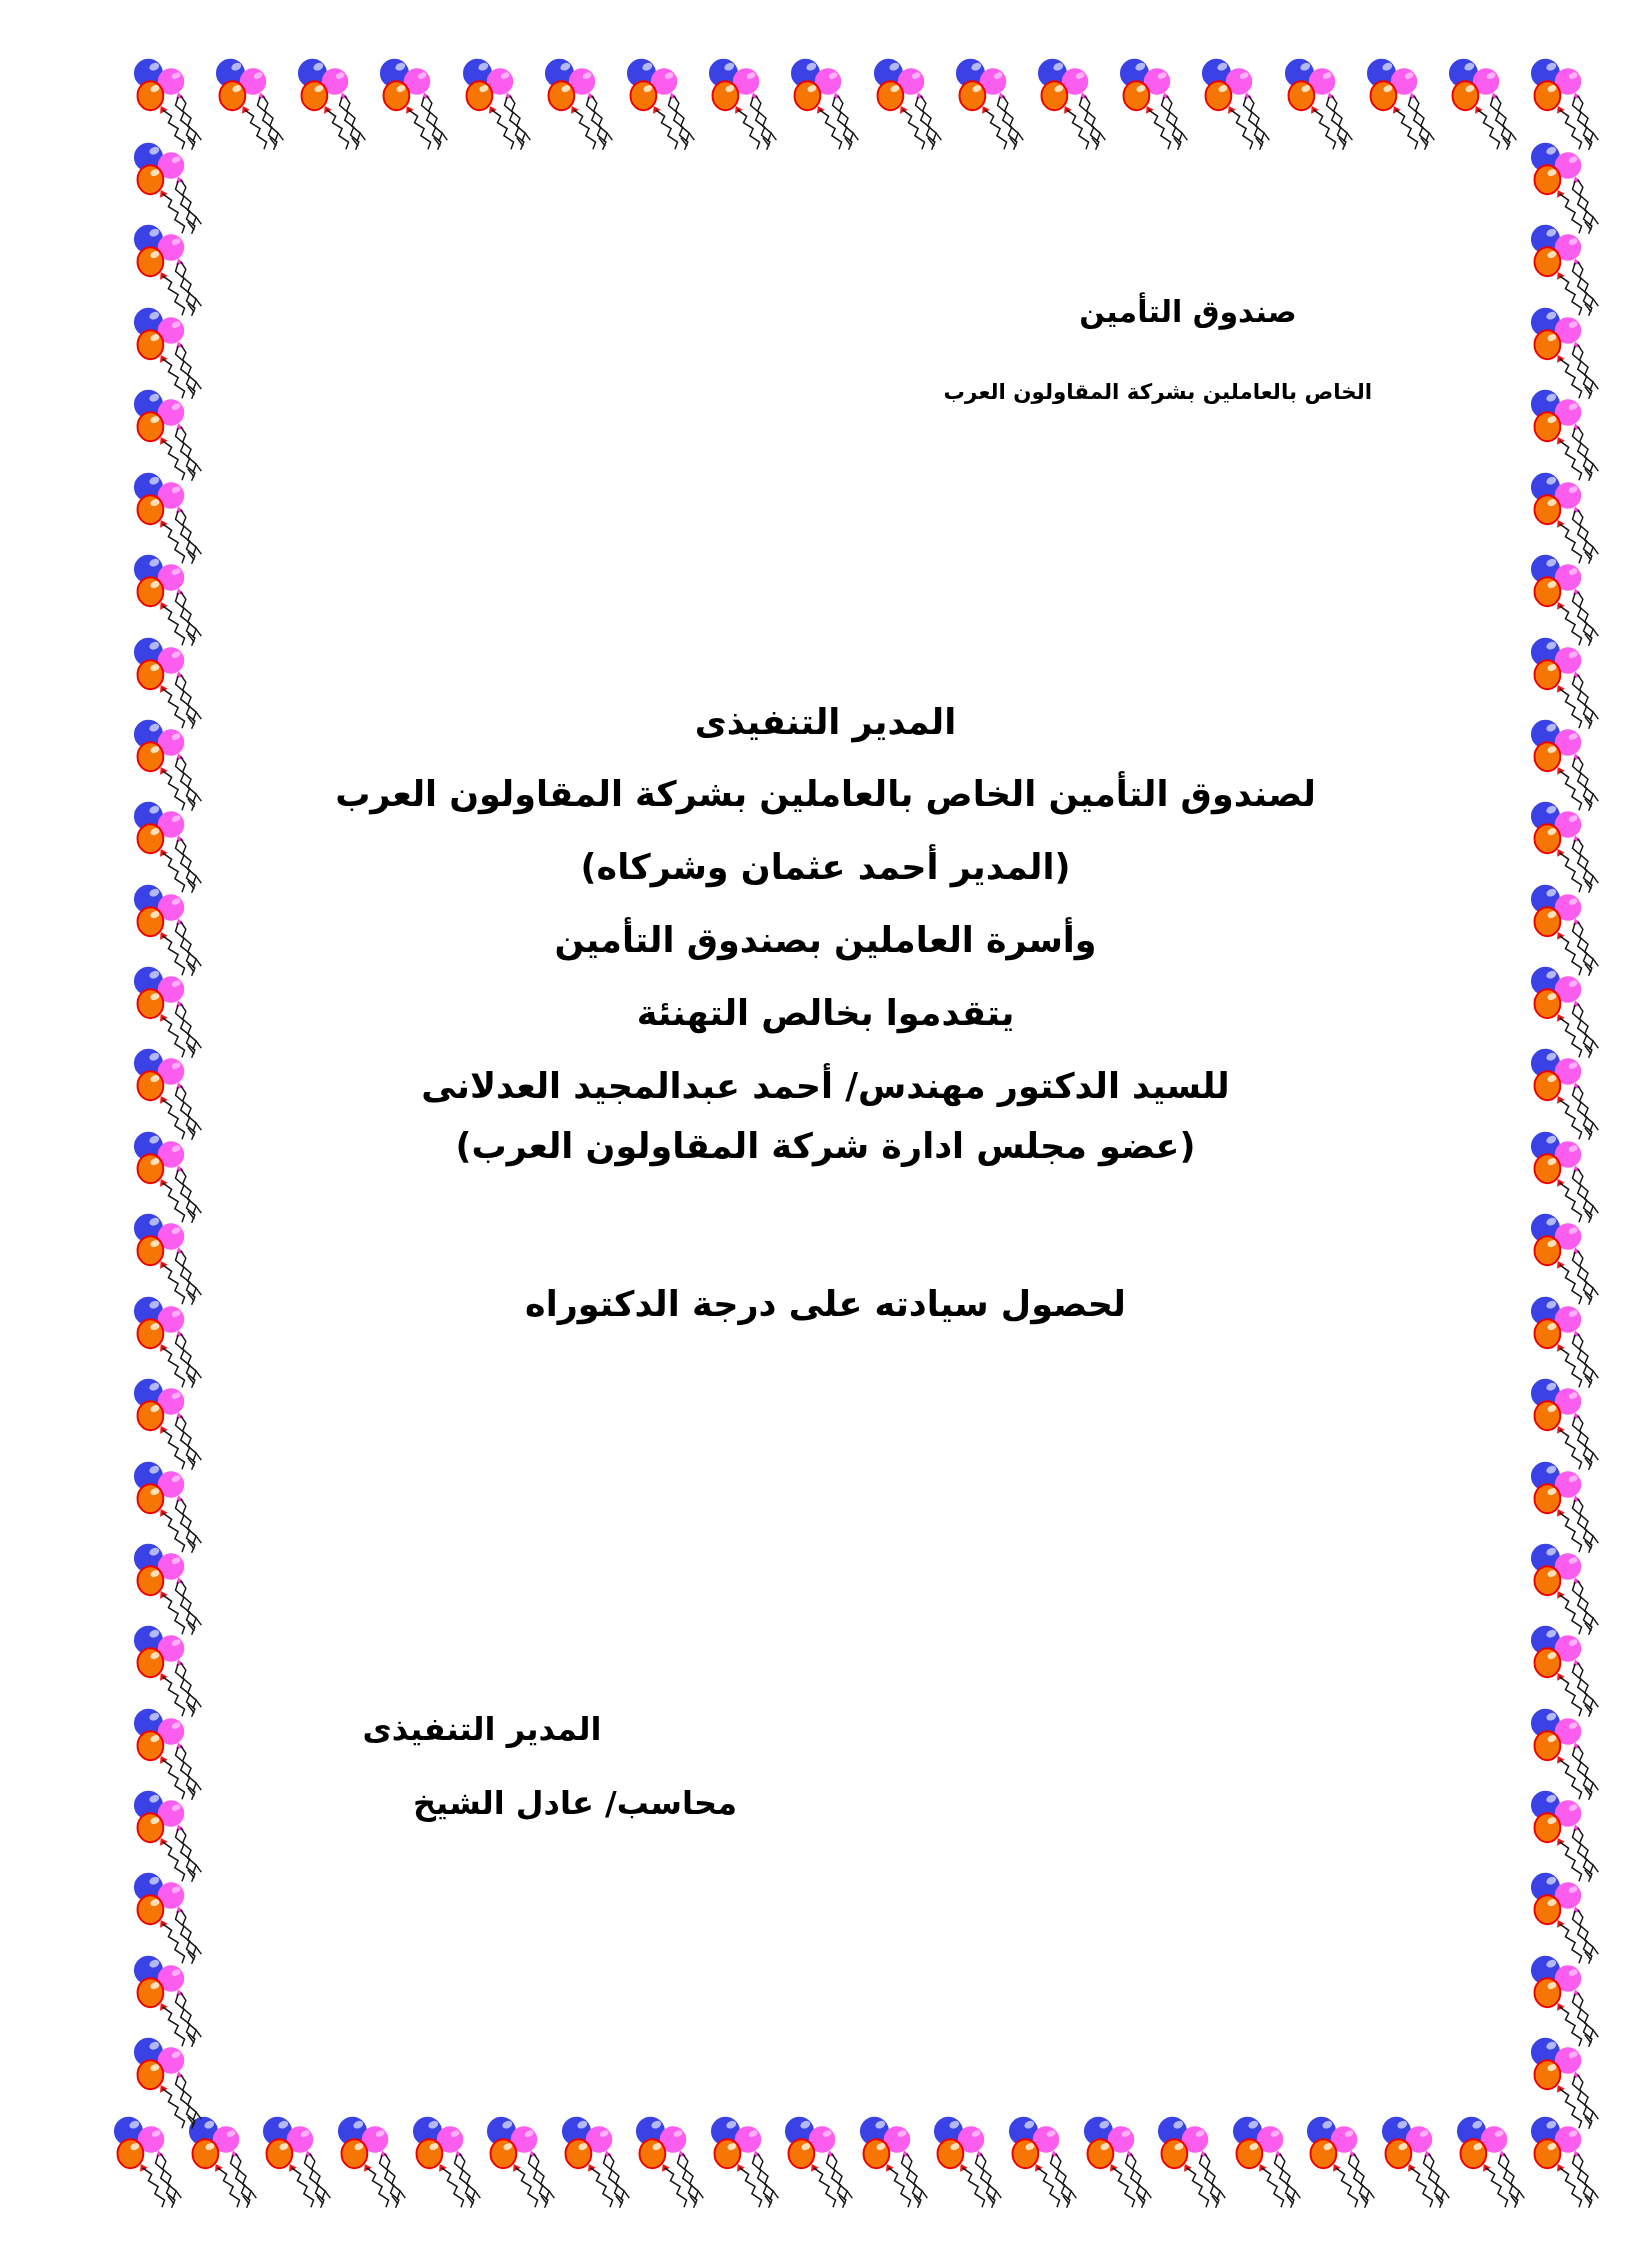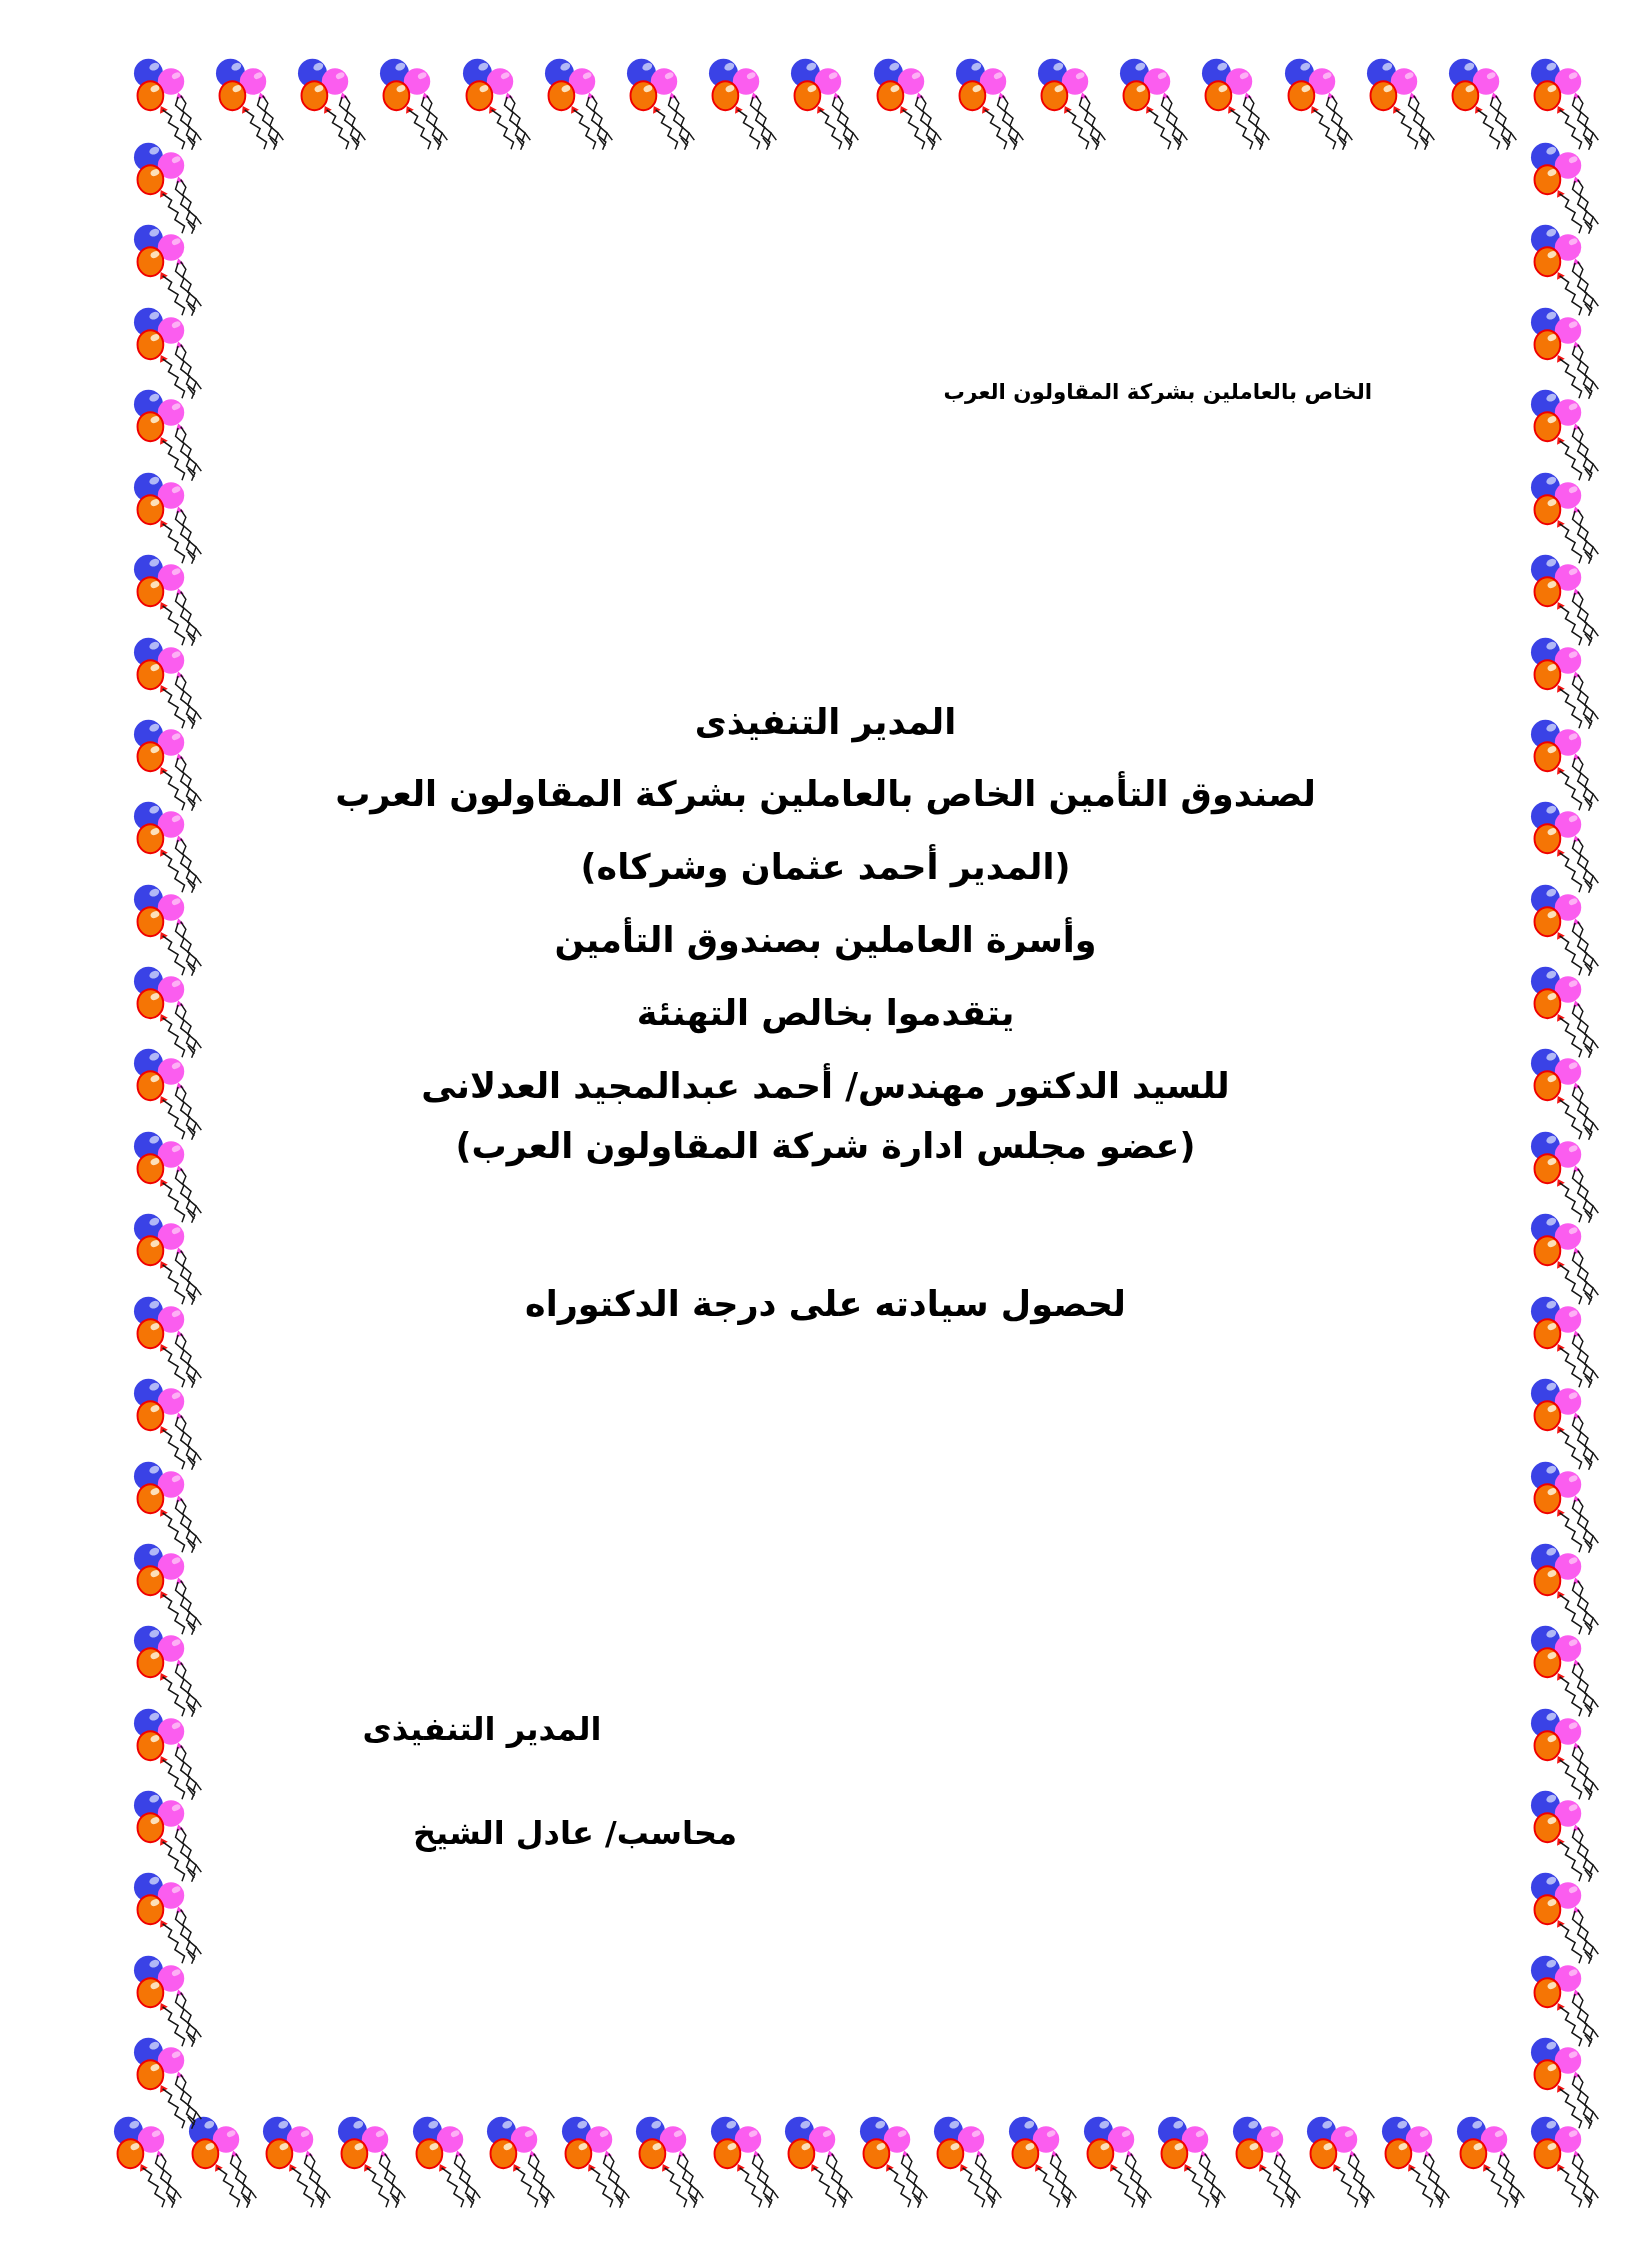--- a/index.html
+++ b/index.html
@@ -40,21 +40,20 @@
     font-size: 35px;
     height: 52px; line-height: 52px;
   }
   .sig-title {
     top: 1706px; left: 343px; width: 278px;
     font-size: 32px;
   }
   .sig-name {
     top: 1780px; left: 381px; width: 388px;
     font-size: 32px;
-    margin-top: 30px;
   }
   .balloon-cluster {
     position: absolute;
     width: 87px;
     height: 98px;
     overflow: visible;
   }
   #symbol-defs { position: absolute; width: 0; height: 0; }
 </style>
 </head>
@@ -338,20 +337,21 @@
         <use href="#cluster-sym"></use>
       </svg>
       <svg class="balloon-cluster" viewBox="0 0 135 152" style="left: 1530px; top: 1954px;">
         <use href="#cluster-sym"></use>
       </svg>
       <svg class="balloon-cluster" viewBox="0 0 135 152" style="left: 1530px; top: 2036px;">
         <use href="#cluster-sym"></use>
       </svg>
     </div>
 
+  <div class="txt header-line1">صندوق التأمين</div>
   <div class="txt header-line2">الخاص بالعاملين بشركة المقاولون العرب</div>
 
   <div class="txt body-line" style="top:696px">المدير التنفيذى</div>
   <div class="txt body-line" style="top:768px">لصندوق التأمين الخاص بالعاملين بشركة المقاولون العرب</div>
   <div class="txt body-line" style="top:841px">(المدير أحمد عثمان وشركاه)</div>
   <div class="txt body-line" style="top:914px">وأسرة العاملين بصندوق التأمين</div>
   <div class="txt body-line" style="top:987px">يتقدموا بخالص التهنئة</div>
   <div class="txt body-line" style="top:1060px">للسيد الدكتور مهندس/ أحمد عبدالمجيد العدلانى</div>
   <div class="txt body-line" style="top:1120px">(عضو مجلس ادارة شركة المقاولون العرب)</div>
   <div class="txt body-line" style="top:1278px">لحصول سيادته على درجة الدكتوراه</div>

